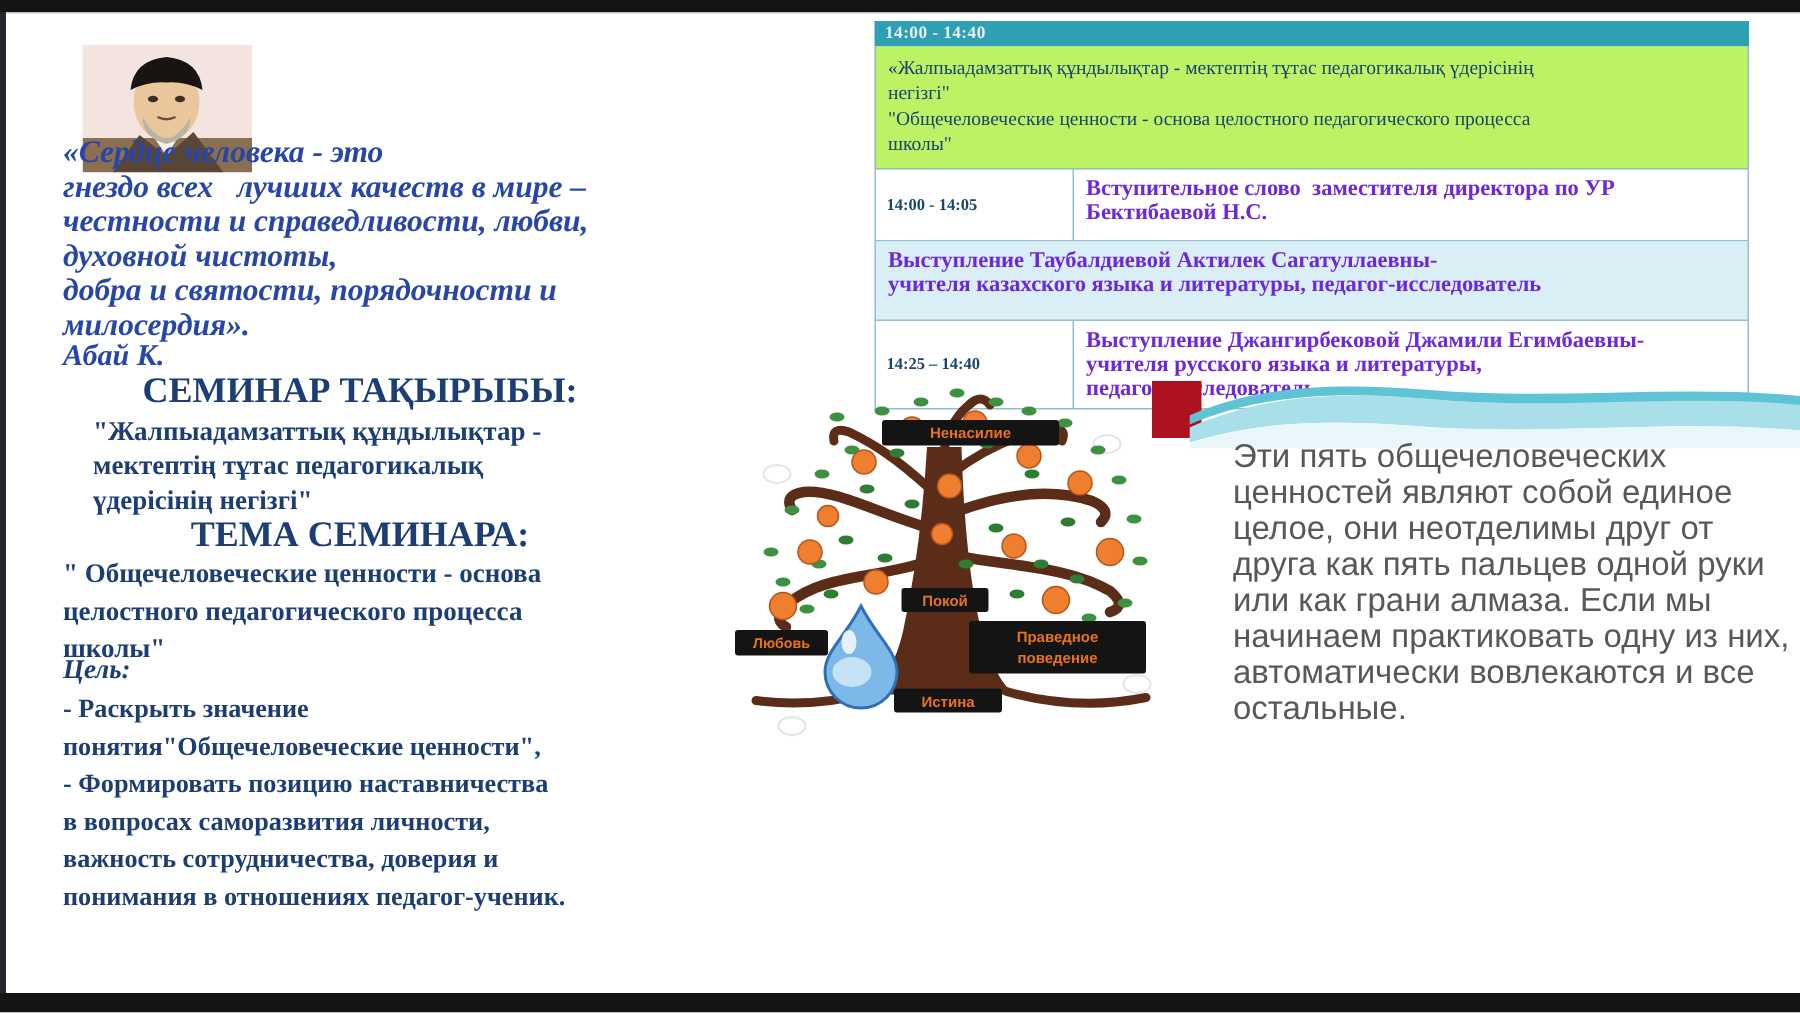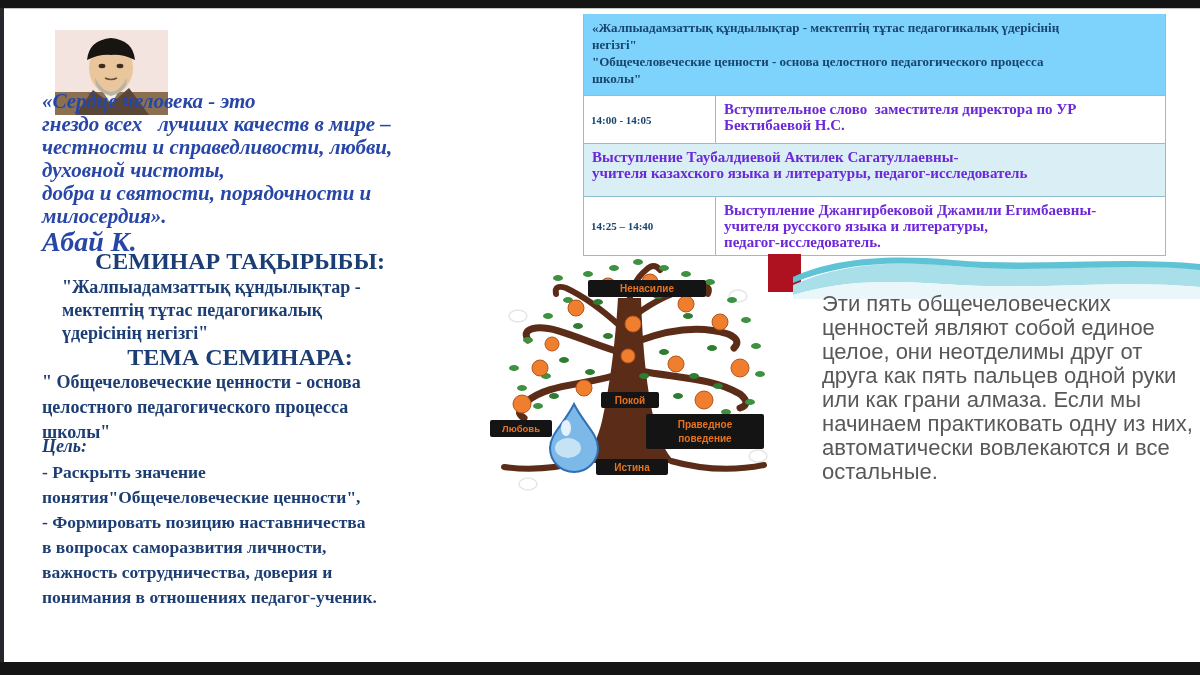--- a/index.html
+++ b/index.html
@@ -10,38 +10,38 @@
   .edge-left{position:absolute;left:0;top:8px;width:4px;height:654px;background:#26262c}
   .page-hairline{position:absolute;left:0;top:8px;width:1200px;height:1px;background:#c4c4c4}
 
   
   .portrait{position:absolute;left:55px;top:30px;width:113px;height:85px;background:#f4e6e2;overflow:hidden}
 
   
   .quote{position:absolute;left:42px;top:90px;width:432px;color:#2746a7;
          font-weight:bold;font-style:italic;font-size:21px;line-height:23px;
          white-space:pre-wrap}
-  .quote-author{position:absolute;left:42px;top:226px;color:#2746a7;font-weight:bold;font-style:italic;font-size:28px}
+  .quote-author{position:absolute;left:42px;top:226px;color:#2746a7;font-weight:bold;font-style:italic;font-size:20px}
   .h-center{position:absolute;left:30px;width:420px;text-align:center;color:#1c3e74;font-weight:bold;font-size:24px}
   .hkk{top:248px}
   .hru{top:344px}
   .title-kk{position:absolute;left:62px;top:276px;width:360px;color:#1c3e74;font-weight:bold;
             font-size:18px;line-height:23px;white-space:pre-wrap}
   .title-ru{position:absolute;left:42px;top:370px;width:410px;color:#1c3e74;font-weight:bold;
             font-size:18px;line-height:25px;white-space:pre-wrap}
   .goal-h{position:absolute;left:42px;top:436px;color:#1c3e74;font-weight:bold;font-style:italic;font-size:18px}
   .goals{position:absolute;left:42px;top:460px;width:430px;color:#1c3e74;font-weight:bold;
          font-size:17.5px;line-height:25px;white-space:pre-wrap}
 
   
   .sched{position:absolute;left:583px;top:14px;width:583px;font-family:"Liberation Serif",serif}
   .sched-head{height:17px;background:#2f9fb4;color:#e8eff1;font-weight:bold;font-size:11.5px;
               line-height:17px;padding-left:7px;letter-spacing:.3px}
-  .sched-title{background:#7dd3fc;border:1px solid #8fc0cf;border-top:none;padding:5px 24px 8px 8px;
-               color:#17456e;font-weight:bold;font-size:13px;line-height:17px}
+  .sched-title{background:#bef264;border:1px solid #8fc0cf;border-top:none;padding:5px 24px 8px 8px;
+               color:#17456e;font-weight:normal;font-size:13px;line-height:17px}
   .sched-title div{white-space:pre-wrap}
   .srow{display:flex;border:1px solid #8fc0cf;border-top:none}
   .srow.alt{background:#d9eef5}
   .stime{width:132px;border-right:1px solid #8fc0cf;display:flex;align-items:center;
          padding:0 6px 0 7px;color:#17456e;font-weight:bold;font-size:11px;box-sizing:border-box}
   .sact{flex:1;padding:5px 8px;color:#6d28d9;font-weight:600;font-size:15px;line-height:16px;white-space:pre-wrap}
   .r1{min-height:47px}.r2{min-height:52px}.r3{min-height:55px}
 
   
   .red-accent{position:absolute;left:768px;top:254px;width:33px;height:38px;background:#ae1220}
@@ -91,20 +91,21 @@
 школы"</div>
 <div class="goal-h">Цель:</div>
 <div class="goals">- Раскрыть значение
 понятия"Общечеловеческие ценности",
 - Формировать позицию наставничества
 в вопросах саморазвития личности,
 важность сотрудничества, доверия и
 понимания в отношениях педагог-ученик.</div>
 
 <div class="sched">
+  <div class="sched-head">14:00 - 14:40</div>
   <div class="sched-title">
     <div>«Жалпыадамзаттық құндылықтар - мектептің тұтас педагогикалық үдерісінің
 негізгі"</div>
     <div>"Общечеловеческие ценности - основа целостного педагогического процесса
 школы"</div>
   </div>
   <div class="srow r1">
     <div class="stime">14:00 - 14:05</div>
     <div class="sact">Вступительное слово  заместителя директора по УР
 Бектибаевой Н.С.</div>

